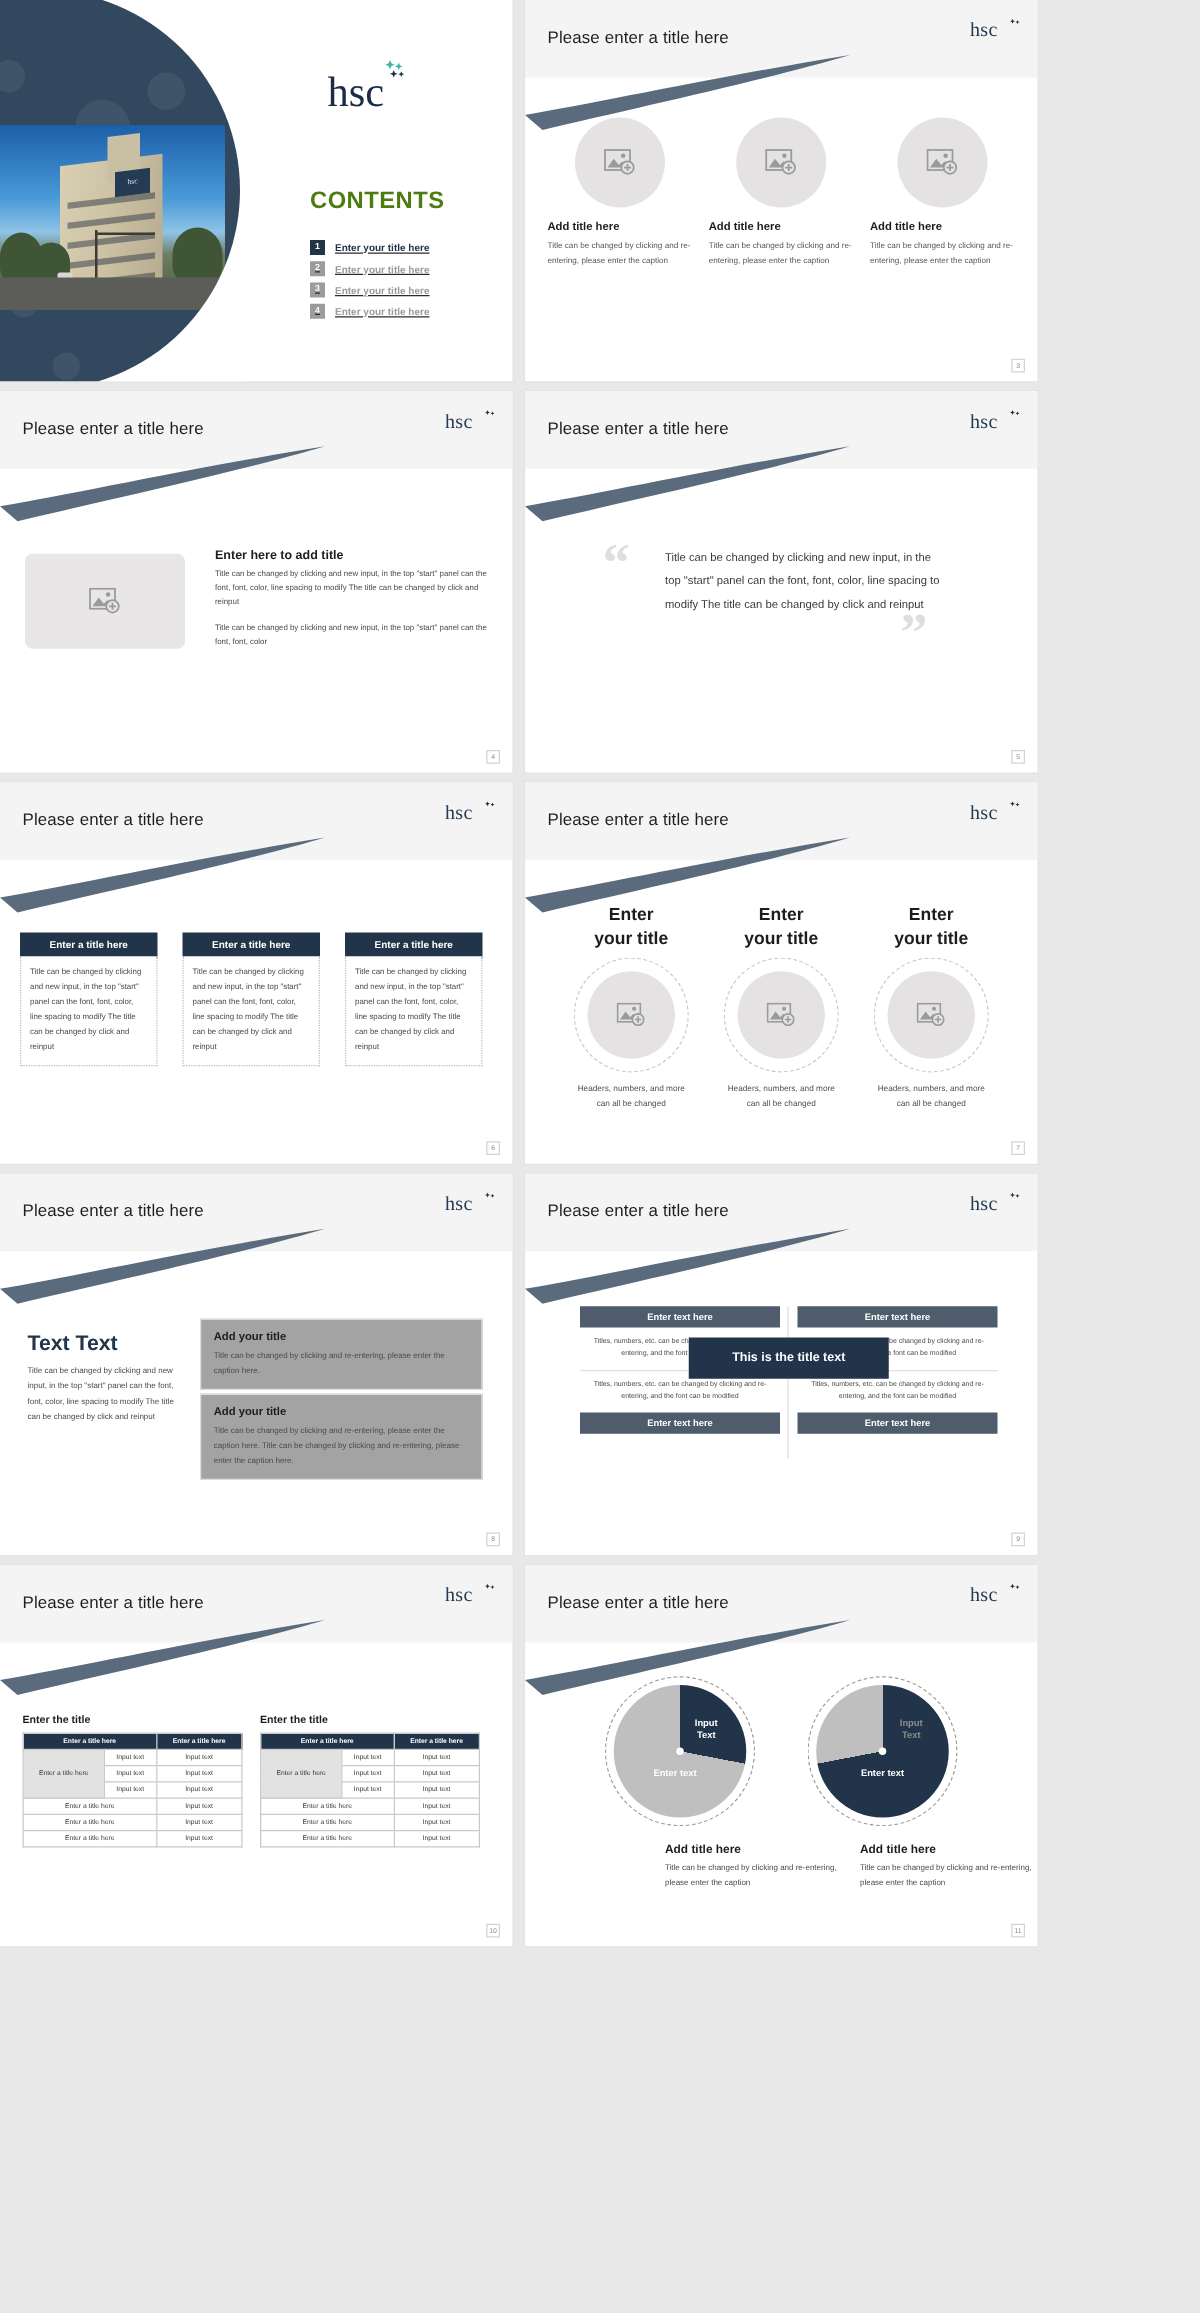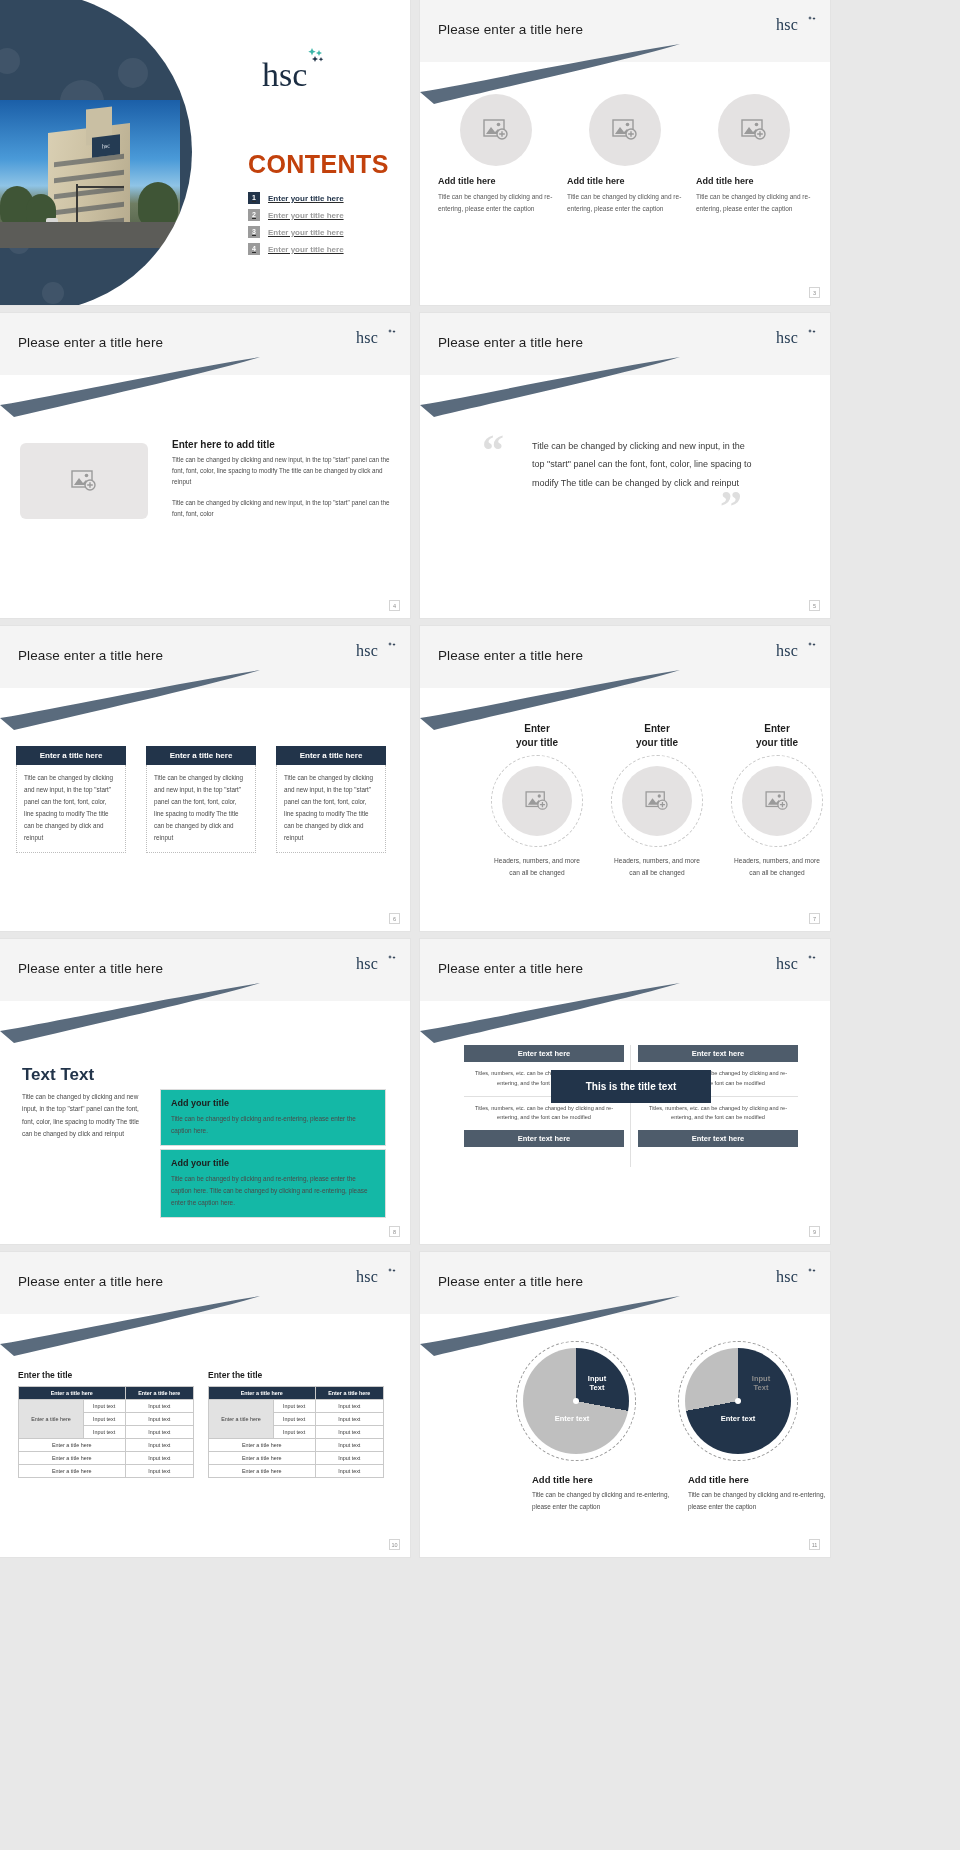--- a/index.html
+++ b/index.html
@@ -18,21 +18,20 @@
     column-gap:8px; row-gap:8px;
     padding:0;
     background:#e8e8e8;
   }
   .slide {
     position:relative;
     background:#ffffff;
     overflow:hidden;
     width:410px; height:305px;
     box-shadow:0 0 0 1px #e3e3e3;
-    padding-left:32px;
   }
   .grid > .slide:nth-child(even){ width:410px; margin-left:2px; }
 
   
   .hdr {
     position:absolute; left:0; top:0; width:100%; height:62px;
     background:#f4f4f4;
     z-index:1;
   }
   .hdr-title {
@@ -102,21 +101,21 @@
     box-shadow:0 0 0 2000px #ffffff;
     pointer-events:none;
   }
   .s1 .logo-big{ position:absolute; left:262px; top:58px; }
   .s1 .logo-big .word{
     font-family:"Liberation Serif", serif; font-size:34px; color:#1b2d42; line-height:1;
   }
   .s1 .logo-big .sp{ position:absolute; right:-18px; top:-10px; }
   .s1 .contents{
     position:absolute; left:248px; top:150px;
-    font-size:25px; font-weight:bold; color:#c2410c; letter-spacing:.4px;
+    font-size:19px; font-weight:bold; color:#4d7c0f; letter-spacing:.4px;
   }
   .s1 .toc{ position:absolute; left:248px; top:192px; width:150px;text-decoration:underline; }
   .s1 .toc .row{ display:flex; align-items:center; margin-bottom:5px; }
   .s1 .toc .n{
     width:12px; height:12px; color:#fff; font-size:7px; font-weight:bold;
     text-align:center; line-height:12px; margin-right:8px; background:#9b9b9b;
   }
   .s1 .toc .row:first-child .n{ background:#22344a; }
   .s1 .toc .t{ font-size:8px; font-weight:bold; color:#9b9b9b; }
   .s1 .toc .row:first-child .t{ color:#22344a; }
@@ -153,33 +152,33 @@
   }
   .s5 .bd{
     border-left:1px dotted #bdbdbd; border-right:1px dotted #bdbdbd;
     border-bottom:1px dotted #bdbdbd;
     padding:7px 7px 8px 7px; font-size:6.3px; color:#4a4a4a; line-height:1.9;
   }
 
   
   .s6 .grp{ position:absolute; top:96px; width:100%; display:flex; justify-content:center; gap:28px; }
   .s6 .item{ width:92px; text-align:center; position:relative; }
-  .s6 .ttl{ font-size:10px; font-weight:bold; color:#1d1d1d; line-height:1.35; margin-bottom:6px;text-align:center; }
+  .s6 .ttl{ font-size:14px; font-weight:bold; color:#1d1d1d; line-height:1.35; margin-bottom:6px;text-align:center; }
   .s6 .ring{ position:relative; width:92px; height:92px; margin:0 auto; }
   .s6 .dash{
     position:absolute; inset:0; border-radius:50%;
     border:1px dashed #c9c9c9;
   }
   .s6 .ph-circle{ position:absolute; left:11px; top:11px; width:70px; height:70px; }
   .s6 .cap{ font-size:6.6px; color:#4f4f4f; line-height:1.8; margin-top:8px; }
 
   
   .s7 .yt{ position:absolute; left:22px; top:126px; font-size:17px; font-weight:bold; color:#22344a; }
   .s7 .ytp{ position:absolute; left:22px; top:152px; width:128px; font-size:6.4px; color:#4a4a4a; line-height:1.95; }
-  .s7 .box{ position:absolute; left:160px; width:226px; border:1px solid #dcdcdc; background:#14b8a6; padding:8px 10px;margin-top:34px; }
+  .s7 .box{ position:absolute; left:160px; width:226px; border:1px solid #dcdcdc; background:#a3a3a3; padding:8px 10px; }
   .s7 .b1{ top:116px; }
   .s7 .b2{ top:176px; }
   .s7 .bt{ font-size:9px; font-weight:bold; color:#1d1d1d; margin-bottom:5px; }
   .s7 .bp{ font-size:6.4px; color:#4a4a4a; line-height:1.85; }
 
   
   .s8 .mx{ position:absolute; left:44px; top:106px; width:334px; }
   .s8 .mrow{ display:flex; gap:14px; }
   .s8 .cell{ width:160px; }
   .s8 .bar{

